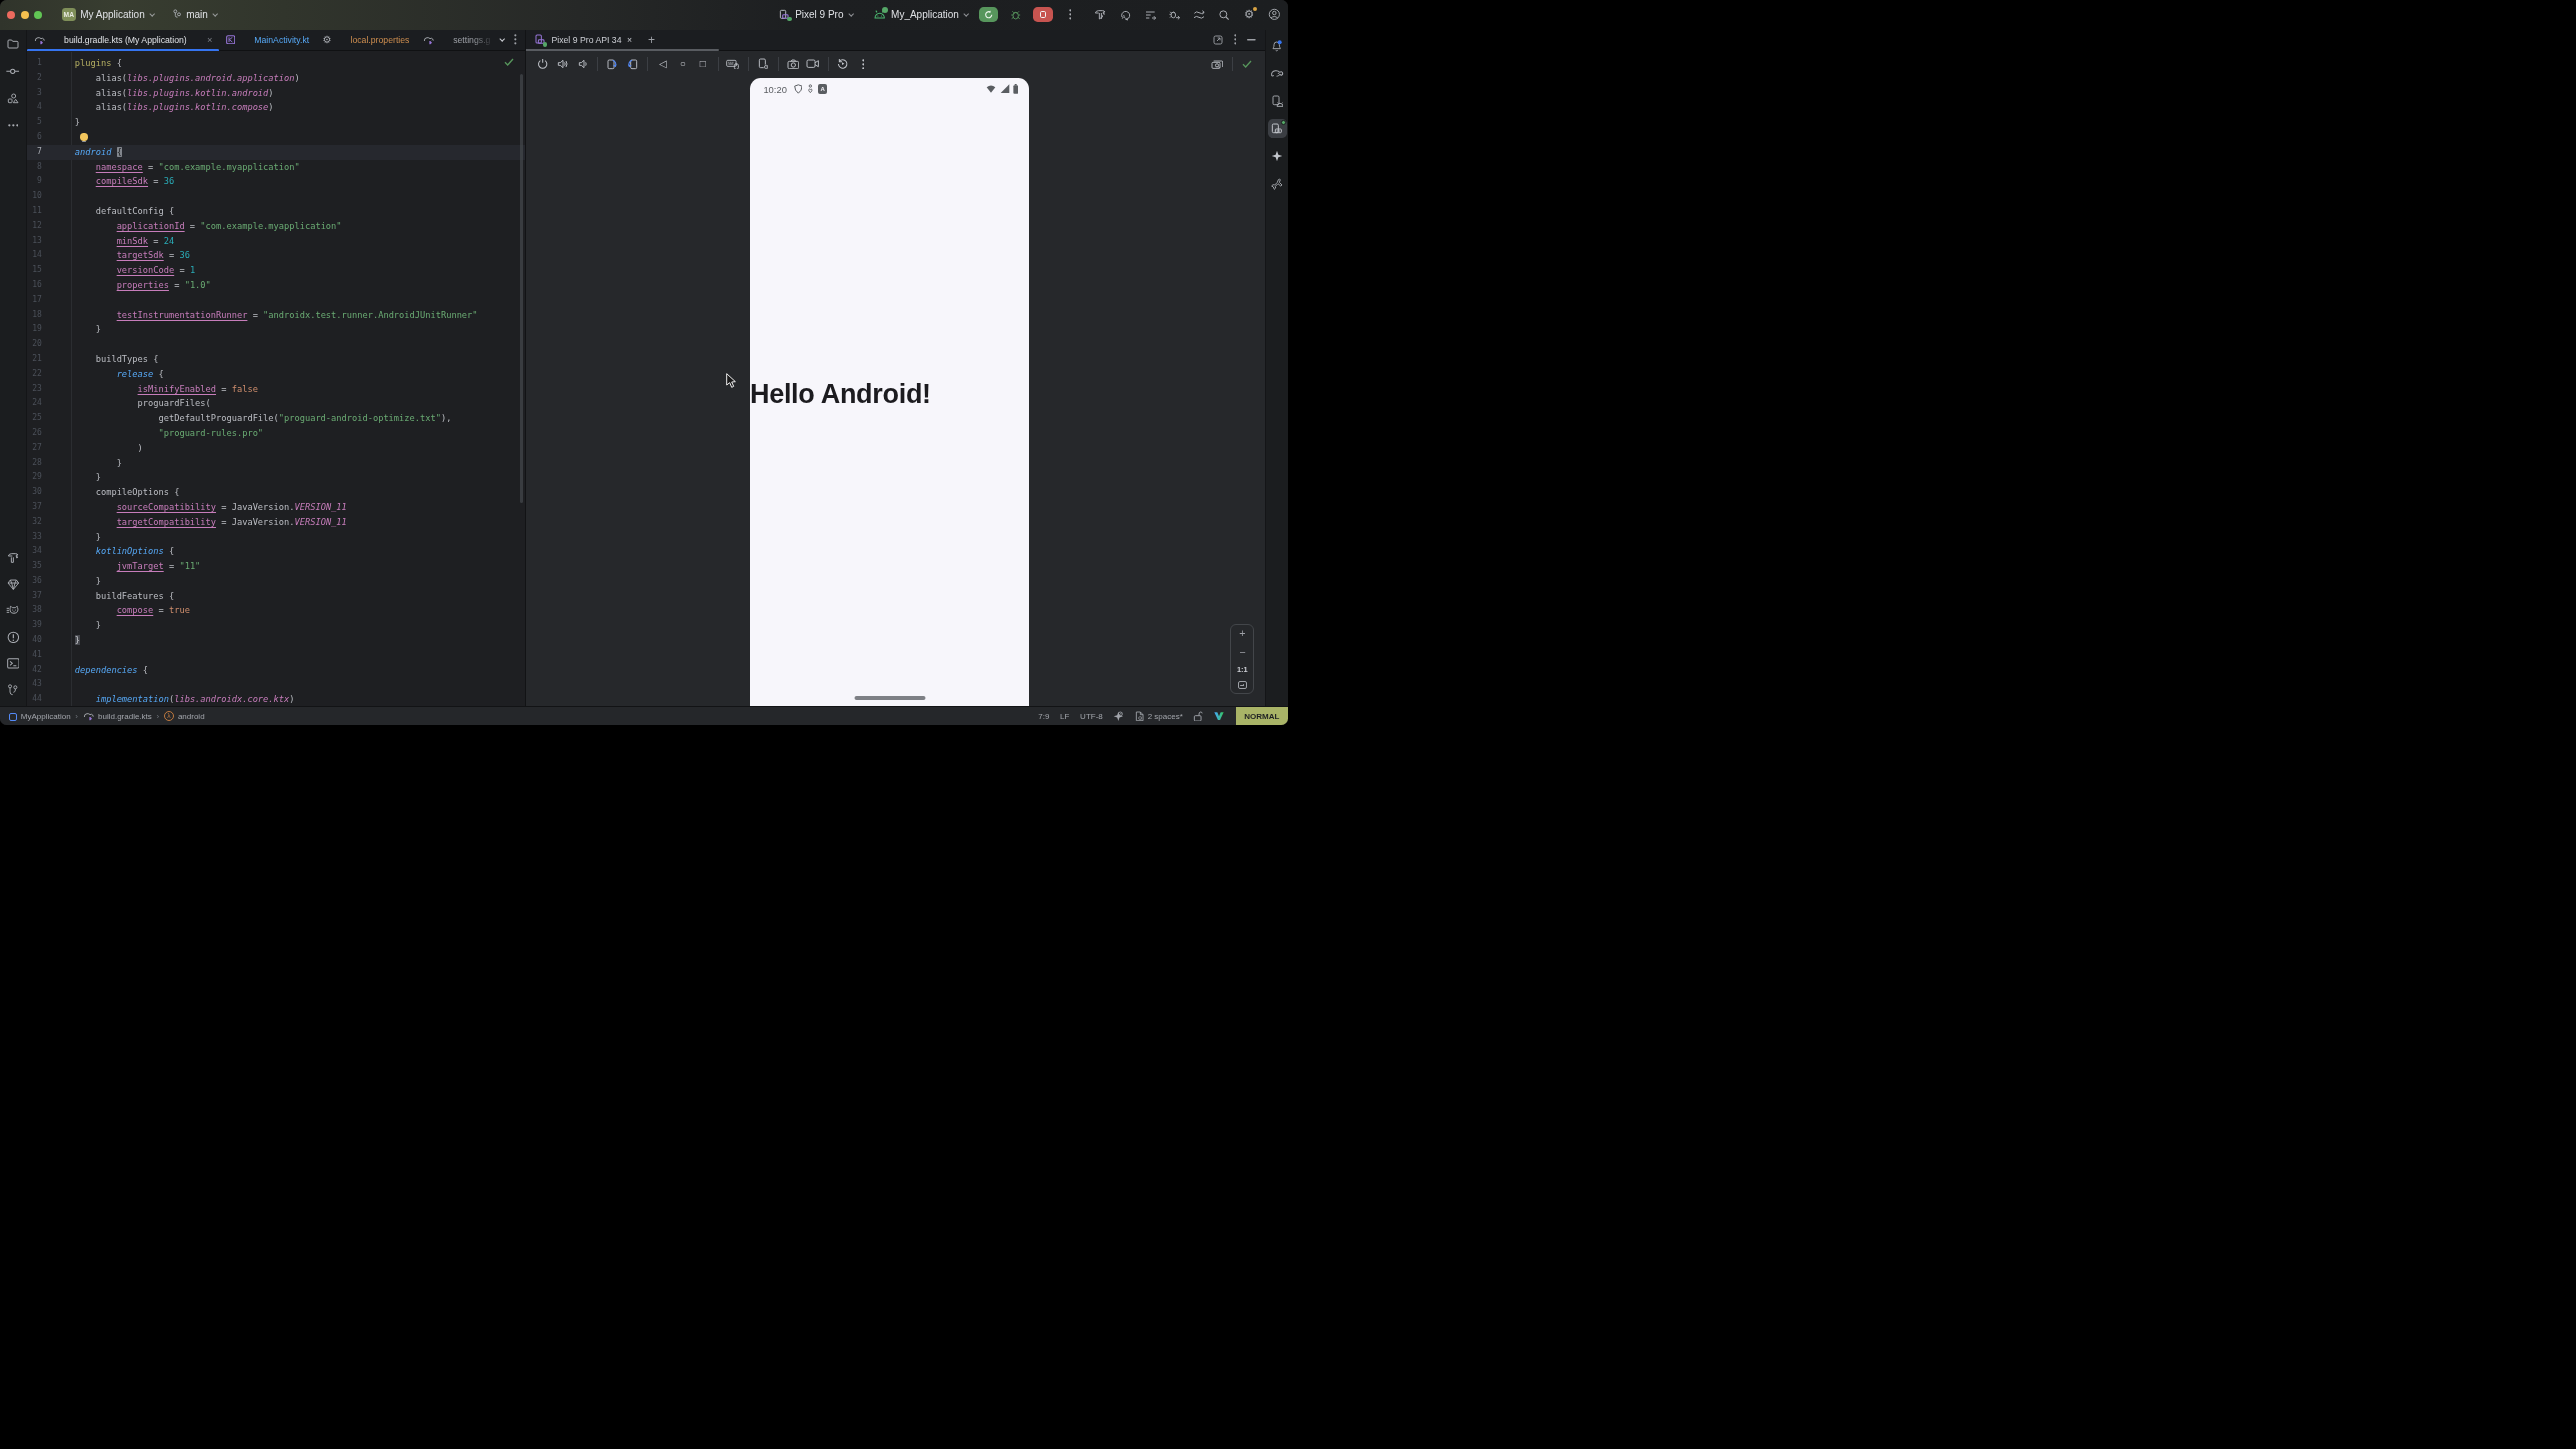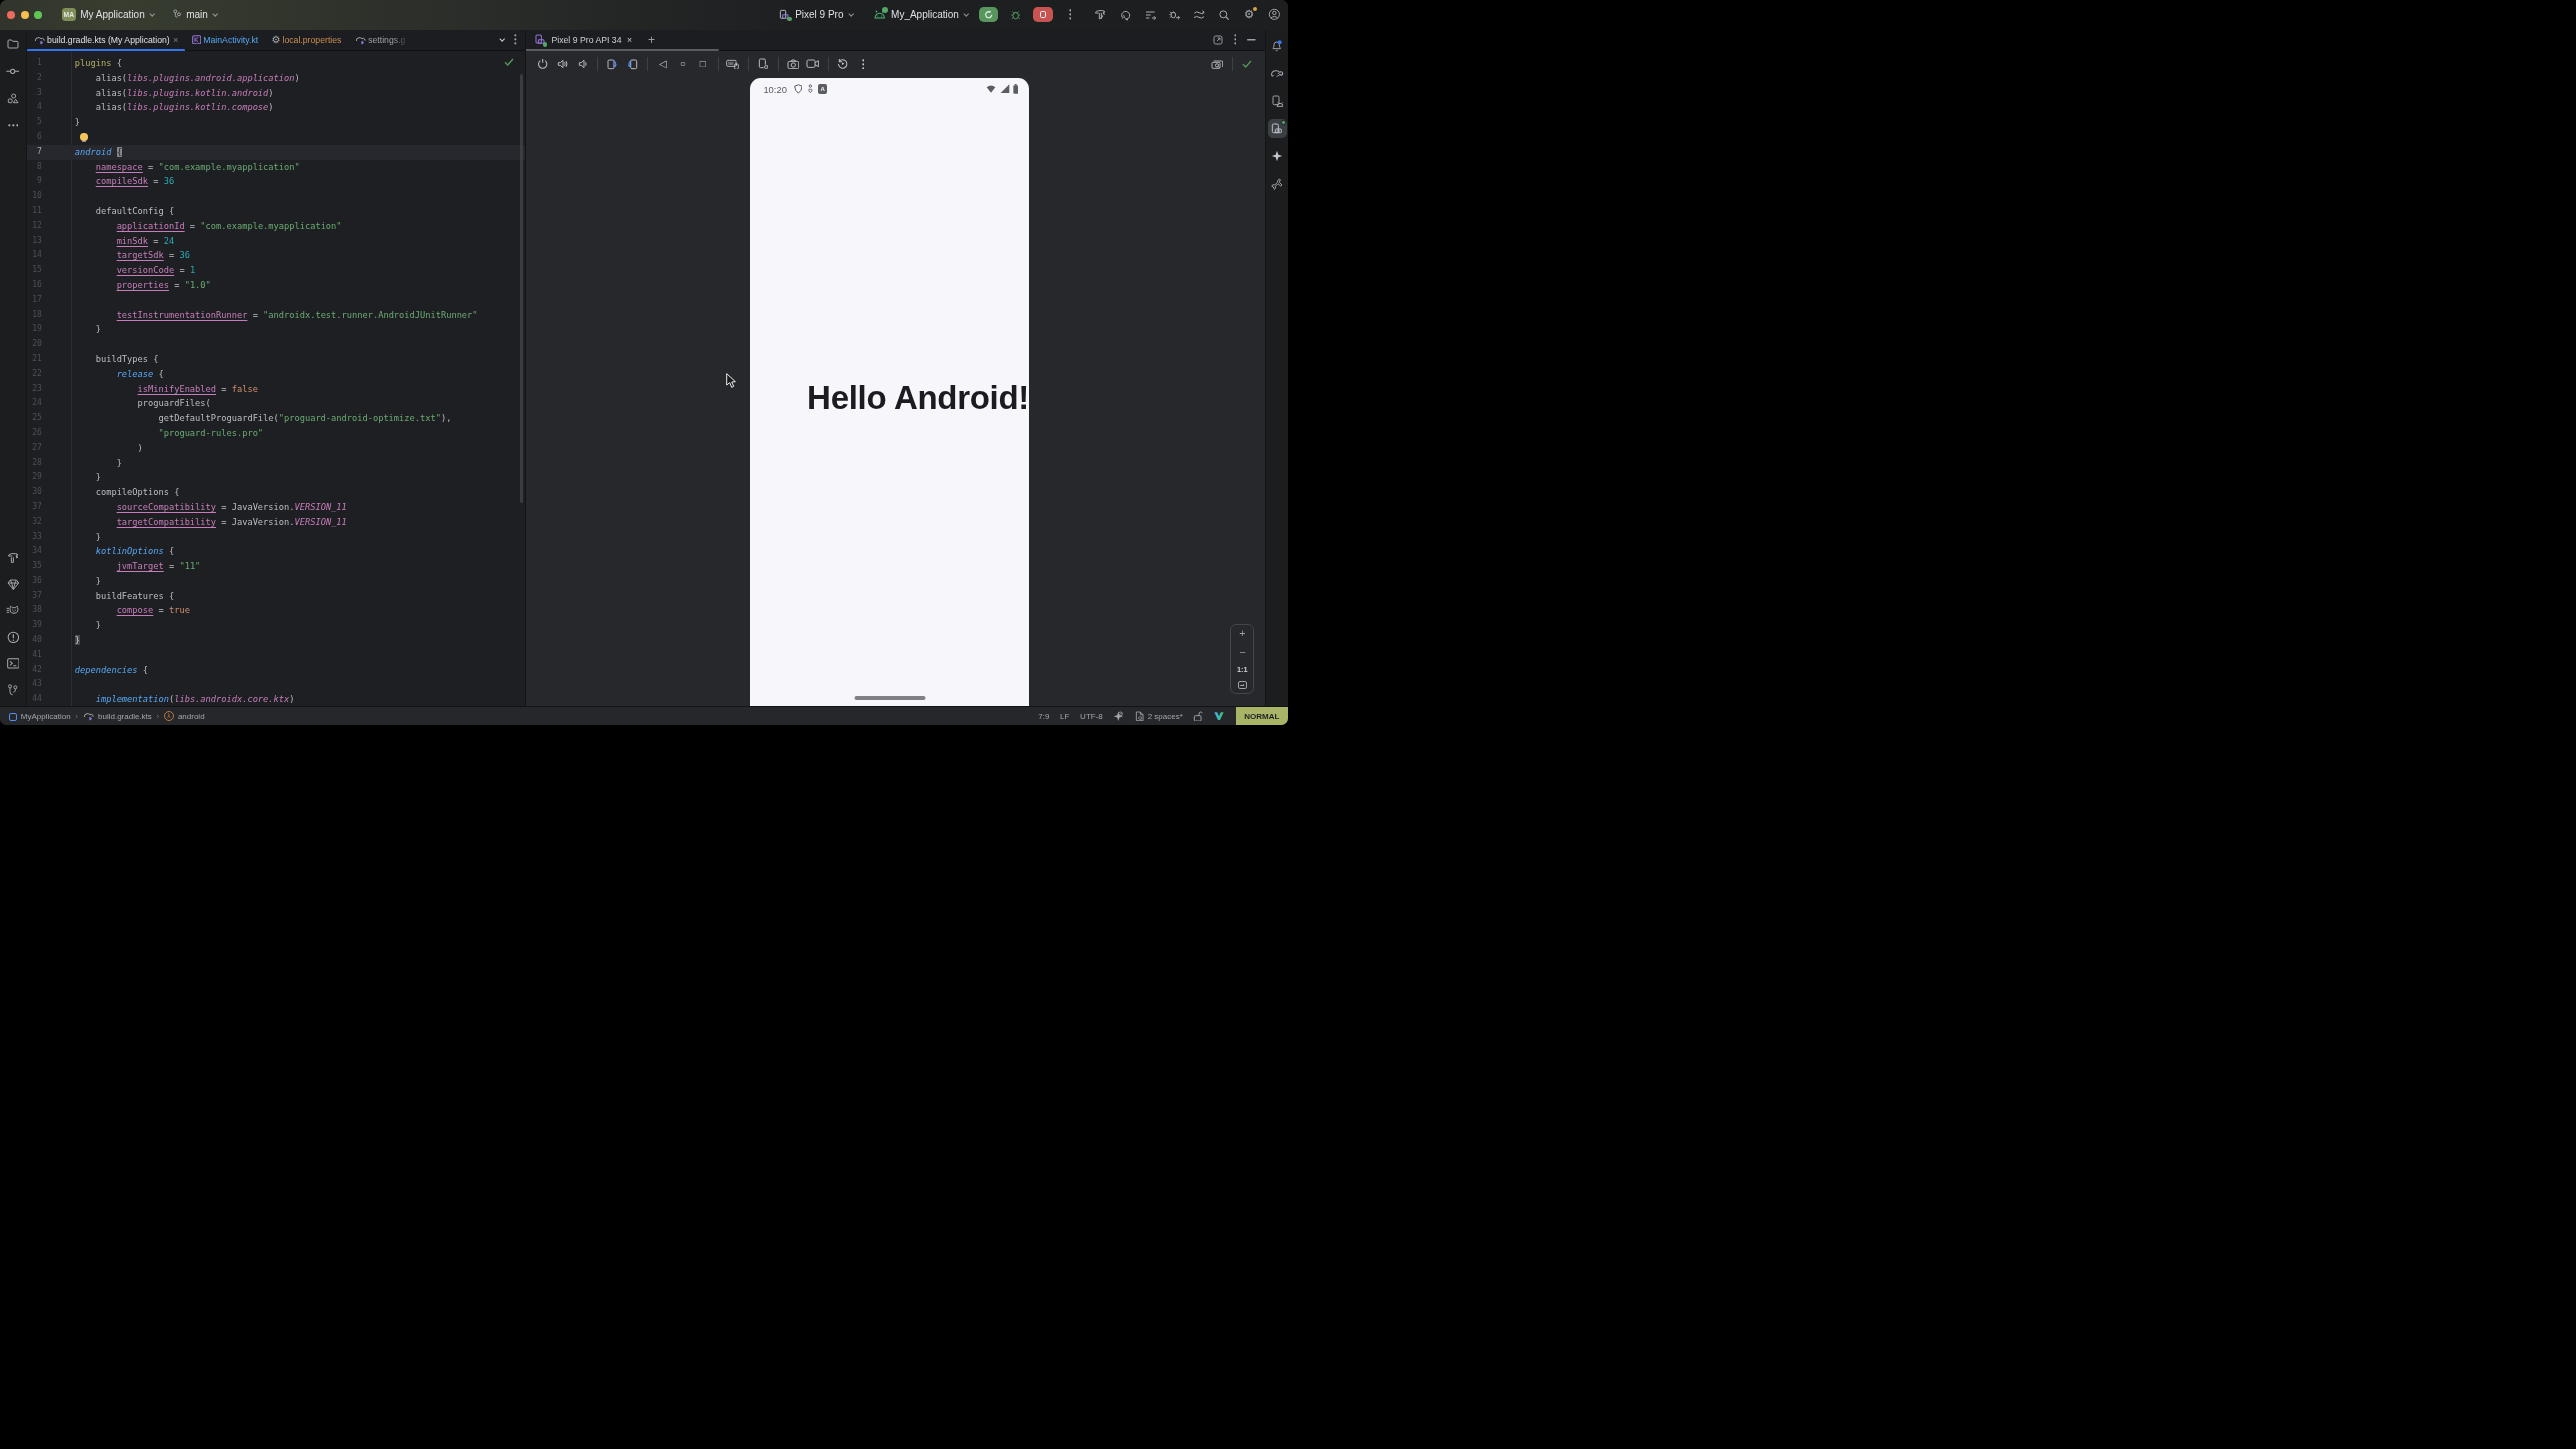--- a/index.html
+++ b/index.html
@@ -37,21 +37,21 @@
   .sidebar.left{left:0;border-right:0.7px solid #141517;}
   .sidebar.right{right:0;width:23px;border-left:0.7px solid #141517;}
   .sb-icon{width:19px;height:19px;display:flex;align-items:center;justify-content:center;border-radius:4.7px;position:relative;flex:0 0 auto;}
   .sb-icon.active{background:#3B3E43;}
   .sb-spacer{flex:1 1 auto;}
   .green-dot{position:absolute;width:4.7px;height:4.7px;border-radius:50%;background:#55A767;border:1px solid #1B1D1F;right:0.7px;top:0.7px;}
 
   
   .tabrow{position:absolute;left:27px;top:29.5px;width:498px;height:21.5px;background:#1B1D20;border-bottom:0.7px solid #101113;
       display:flex;align-items:stretch;}
-  .tab{display:flex;align-items:center;gap:2px;padding:0 6.7px;position:relative;color:#B7BAC0;}
+  .tab{display:flex;align-items:center;gap:19px;padding:0 6.7px;position:relative;color:#B7BAC0;}
   .tab.active{color:#DFE1E5;}
   .tab.active::after{content:"";position:absolute;left:0;right:0;bottom:-0.7px;height:2px;background:#3574F0;border-radius:1.3px 1.3px 0 0;}
   .tab .close{color:#7A7E85;font-size:9.4px;margin-left:1.3px;}
   .tab.c-kotlin{color:#56A8F5;}
   .tab.c-props{color:#CE8E4F;}
   .tab.faded{color:#9DA0A6;-webkit-mask-image:linear-gradient(90deg,#000 70%,transparent 97%);mask-image:linear-gradient(90deg,#000 70%,transparent 97%);}
   .tabrow-tools{margin-left:auto;display:flex;align-items:center;gap:9.4px;padding-right:8px;color:#9DA0A6;}
 
   
   .editor{position:absolute;left:27px;top:52px;width:498px;height:654px;background:#1E1F22;overflow:hidden;}
@@ -89,21 +89,21 @@
   .et .uni{font-size:10px;color:#C2C5CB;line-height:1;}
   .emu-toolbar-right{margin-left:auto;display:flex;align-items:center;padding-right:8px;}
 
   
   .phone{position:absolute;left:224px;top:48px;width:279px;height:628px;background:#F7F6FB;border-radius:10.7px 10.7px 0 0;overflow:hidden;}
   .ph-status{position:absolute;left:0;top:0;width:100%;height:23px;display:flex;align-items:center;color:#5A5D61;}
   .ph-time{font-size:9.4px;margin-left:13.4px;margin-right:6.7px;}
   .ph-sicons{display:flex;align-items:center;gap:4.7px;}
   .ph-right{margin-left:auto;display:flex;align-items:center;gap:3.4px;margin-right:10.7px;}
   .a-badge{width:8.7px;height:10px;border-radius:2px;background:#5A5D61;color:#F7F6FB;font-size:6px;font-weight:700;display:flex;align-items:center;justify-content:center;}
-  .hello{position:absolute;left:0;top:301px;width:100%;text-align:right;font-size:33px;font-weight:700;color:#1C1B1F;letter-spacing:-0.3px;}
+  .hello{position:absolute;left:0;top:301px;width:100%;text-align:left;font-size:27px;font-weight:700;color:#1C1B1F;letter-spacing:-0.3px;}
   .navpill{position:absolute;left:50%;transform:translateX(-50%);bottom:6px;width:71px;height:3.4px;border-radius:2px;background:#7E8085;}
 
   
   .zoomctl{position:absolute;right:10.7px;top:594px;width:24px;height:70px;border:0.7px solid #43464A;border-radius:6px;
      display:flex;flex-direction:column;align-items:center;justify-content:space-around;color:#9DA0A6;background:rgba(38,40,43,.6);}
   .zoomctl .zi{font-size:10.7px;line-height:1;}
   .zoom11{font-size:7.4px;font-weight:700;color:#CED0D6;}
   .fit{width:8.7px;height:7.4px;border:1px solid #9DA0A6;border-radius:2px;position:relative;}
   .fit::after{content:"";position:absolute;inset:1.3px;border-right:1px solid #9DA0A6;border-bottom:1px solid #9DA0A6;border-radius:0.7px;}
 

